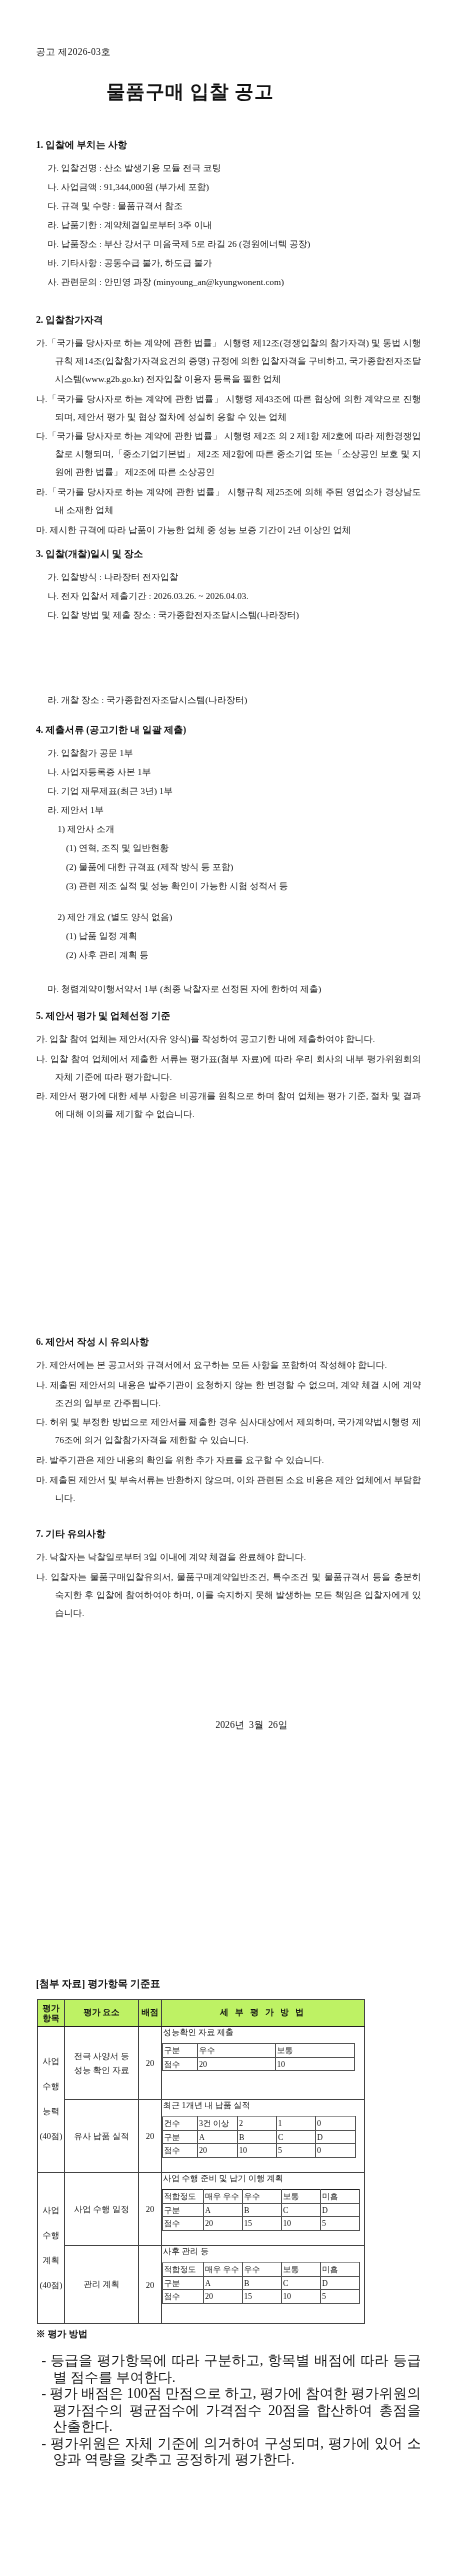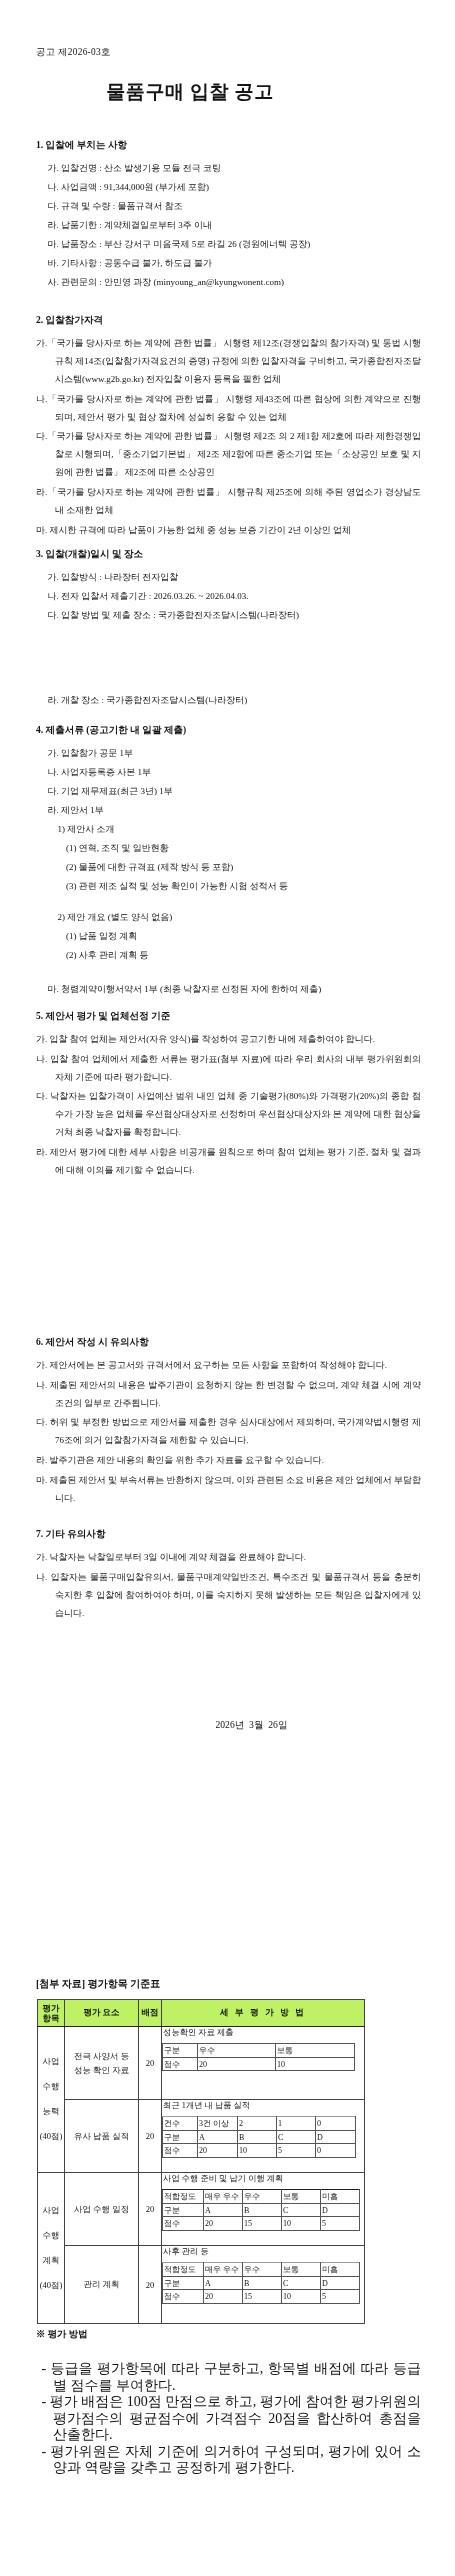--- a/index.html
+++ b/index.html
@@ -41,21 +41,21 @@
   .cell-elem{vertical-align:middle;text-align:center;font-size:8.5px;line-height:14.3px;}
   .cell-pts{vertical-align:middle;text-align:center;font-size:8.5px;}
   .cell-mth{vertical-align:top;padding:8.8px 0 0 3.9px;}
   .mth-title{font-size:8.3px;margin:0 0 5px 1.1px;}
   .inner{border-collapse:collapse;font-size:8px;table-layout:fixed;}
   .inner td{border:0.6px solid #555;height:12.7px;vertical-align:middle;padding:0 1.1px;}
   tr.cont td{border-top:0.6px solid #999;}
   tr.grp td{border-top:1.1px solid #222;}
   .r132{height:73px;} .r133{height:73px;} .r141{height:78px;}
   .notes{top:2328px;}
-  .note-h{font-size:9.4px;font-weight:bold;margin:0 0 20px 0;}
+  .note-h{font-size:9.4px;font-weight:bold;margin:0 0 12px 0;}
   .note{font-size:14px;line-height:16.5px;margin:0 0 0 5.5px;padding-left:11.6px;text-indent:-11.6px;
     text-align:justify;}
 </style>
 </head>
 <body>
 
 <div class="page">
 
   <div class="abs notice-no">공고 제2026-03호</div>
   <div class="doc-title">물품구매 입찰 공고</div>
@@ -105,21 +105,20 @@
     <p class="item sub2">(1) 납품 일정 계획</p>
     <p class="item sub2">(2) 사후 관리 계획 등</p>
     <div class="gap28"></div>
     <p class="item">마. 청렴계약이행서약서 1부 (최종 낙찰자로 선정된 자에 한하여 제출)</p>
   </div>
 
   <div class="abs" style="top:1009px;">
     <p class="sec-h">5. 제안서 평가 및 업체선정 기준</p>
     <p class="para">가. 입찰 참여 업체는 제안서(자유 양식)를 작성하여 공고기한 내에 제출하여야 합니다.</p>
     <p class="para">나. 입찰 참여 업체에서 제출한 서류는 평가표(첨부 자료)에 따라 우리 회사의 내부 평가위원회의 자체 기준에 따라 평가합니다.</p>
-    <p class="para">다. 낙찰자는 입찰가격이 사업예산 범위 내인 업체 중 기술평가(80%)와 가격평가(20%)의 종합 점수가 가장 높은 업체를 우선협상대상자로 선정하며 우선협상대상자와 본 계약에 대한 협상을 거쳐 최종 낙찰자를 확정합니다.</p>
     <p class="para">라. 제안서 평가에 대한 세부 사항은 비공개를 원칙으로 하며 참여 업체는 평가 기준, 절차 및 결과에 대해 이의를 제기할 수 없습니다.</p>
   </div>
 
   <div class="abs" style="top:1335px;">
     <p class="sec-h">6. 제안서 작성 시 유의사항</p>
     <p class="para">가. 제안서에는 본 공고서와 규격서에서 요구하는 모든 사항을 포함하여 작성해야 합니다.</p>
     <p class="para">나. 제출된 제안서의 내용은 발주기관이 요청하지 않는 한 변경할 수 없으며, 계약 체결 시에 계약 조건의 일부로 간주됩니다.</p>
     <p class="para">다. 허위 및 부정한 방법으로 제안서를 제출한 경우 심사대상에서 제외하며, 국가계약법시행령 제76조에 의거 입찰참가자격을 제한할 수 있습니다.</p>
     <p class="para">라. 발주기관은 제안 내용의 확인을 위한 추가 자료를 요구할 수 있습니다.</p>
     <p class="para">마. 제출된 제안서 및 부속서류는 반환하지 않으며, 이와 관련된 소요 비용은 제안 업체에서 부담합니다.</p>

